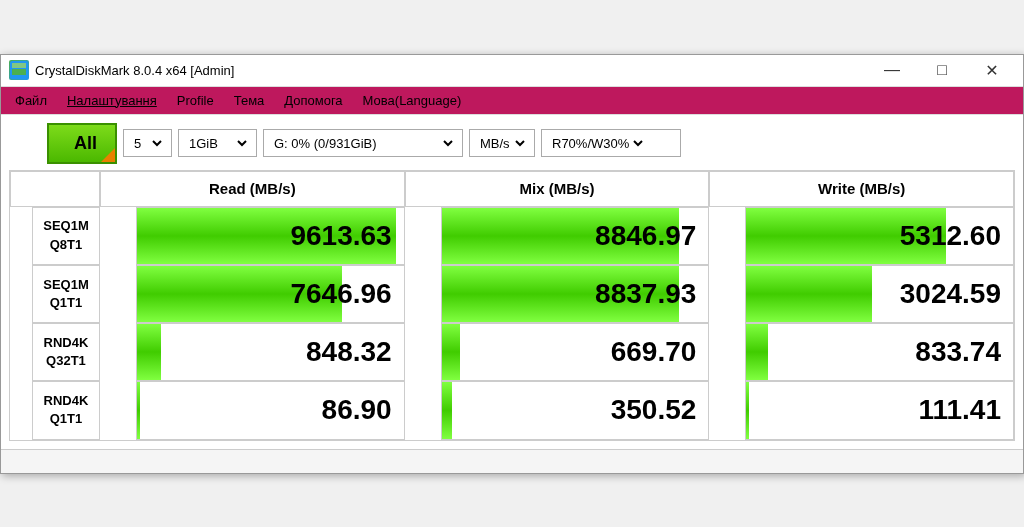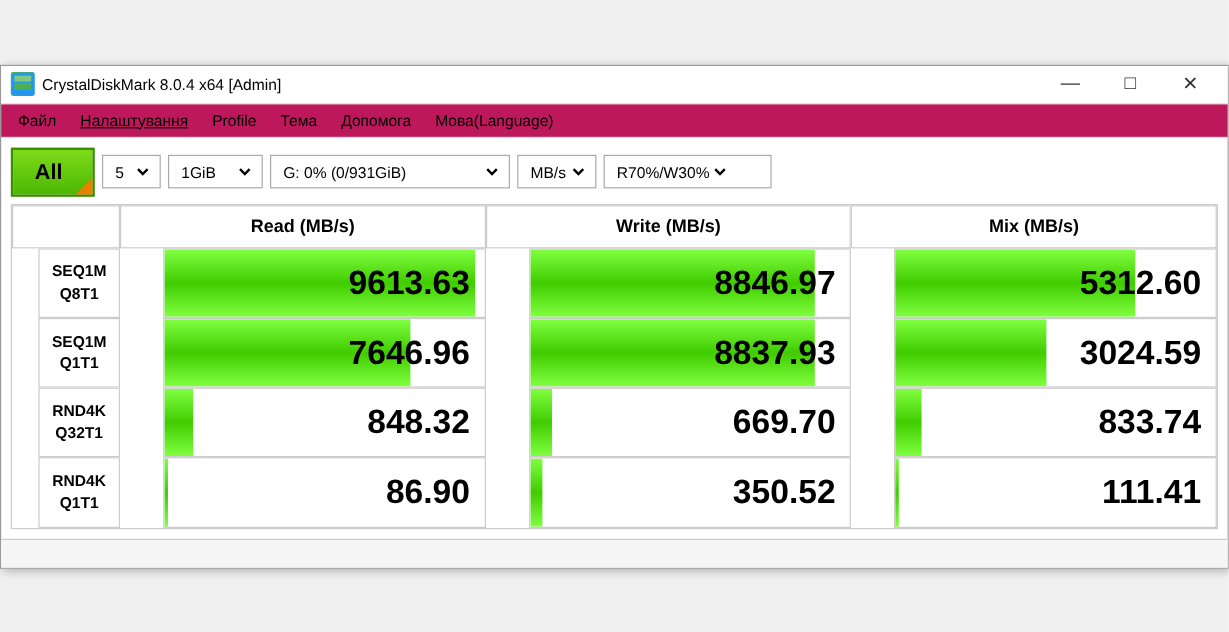--- a/index.html
+++ b/index.html
@@ -96,22 +96,23 @@
     }
     .all-btn {
       background: linear-gradient(180deg, #7ddb1a, #4bb800);
       color: #000;
       font-weight: bold;
       font-size: 18px;
       border: 2px solid #3a9000;
       padding: 8px 18px;
       cursor: pointer;
       min-width: 70px;
-      text-align: left;
+      text-align: right;
       position: relative;
+      margin-left: 38px;
     }
     .all-btn::after {
       content: '';
       position: absolute;
       bottom: 0;
       right: 0;
       width: 0;
       height: 0;
       border-style: solid;
       border-width: 0 0 14px 14px;
@@ -272,22 +273,22 @@
           <option>Real</option>
           <option>Demo</option>
         </select>
       </div>
     </div>
 
     <div class="data-grid" id="benchmark-grid" style="grid-template-rows: 36px repeat(4, 1fr);">
 
       <div class="header-cell"></div>
       <div class="header-cell">Read (MB/s)</div>
+      <div class="header-cell">Mix (MB/s)</div>
       <div class="header-cell">Write (MB/s)</div>
-      <div class="header-cell">Mix (MB/s)</div>
     <div class="row-label">
           <div>SEQ1M<br>Q8T1</div>
         </div>
         <div class="data-cell">
           <div class="bar" style="width: 97%;"></div>
           <span class="value">9613.63</span>
         </div>
         <div class="data-cell">
           <div class="bar" style="width: 89%;"></div>
           <span class="value">8846.97</span>

